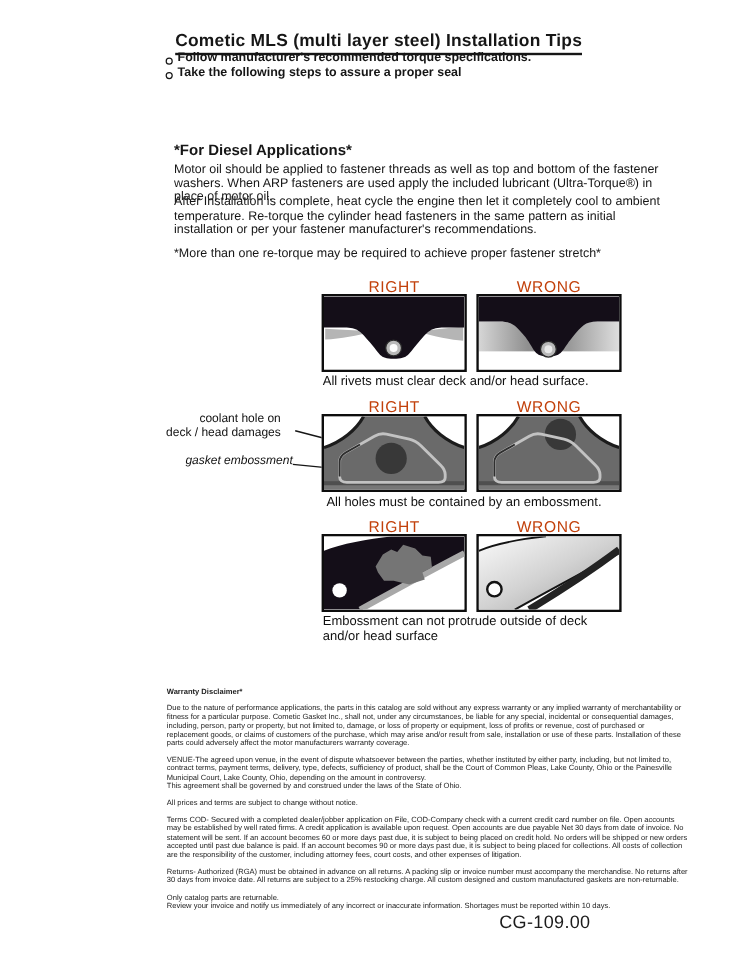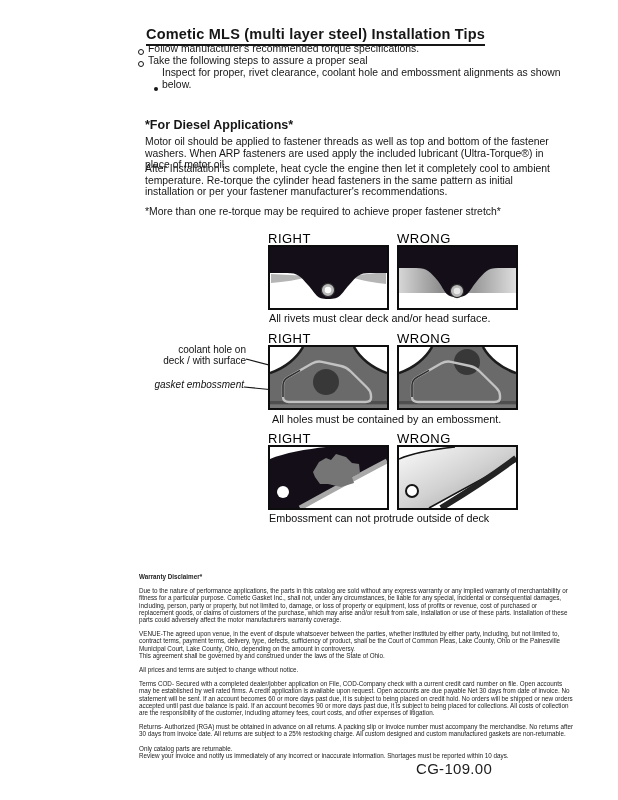--- a/index.html
+++ b/index.html
@@ -8,38 +8,38 @@
     font-family:"Liberation Sans", sans-serif; color:#161616; overflow:hidden;margin-left:32px;
   }
   .abs { position:absolute; }
 
   .title {
     left:114px; top:26px; font-size:14.5px; font-weight:bold;
     border-bottom:2px solid #161616; padding-bottom:2px; letter-spacing:.2px;
   }
 
   .tips { left:106px; top:43px; font-size:10.4px; line-height:12.1px; width:430px; }
-  .b-row { display:flex; align-items:flex-end; }
+  .b-row { display:flex; align-items:center;font-weight:bold; }
   .b-row.sub { padding-left:16px; }
   .marker-o {
     width:4px; height:4px; border:1px solid #161616; border-radius:50%;
     margin:3.5px 4px 0 0; flex:0 0 auto;
   }
   .marker-dot {
     width:4px; height:4px; background:#161616; border-radius:50%;
     margin:3.5px 4px 0 0; flex:0 0 auto;
   }
 
   .diesel-h { left:113px; top:118px; font-size:12.5px; font-weight:bold;text-align:right; }
   .para { left:113px; width:418px; font-size:10.4px; line-height:11.6px; }
   .p1 { top:136px; }
   .p2 { top:163px; }
   .note { top:206px; }
 
-  .dlabel { font-size:13px; letter-spacing:.5px; color:#000000; width:121px; }
+  .dlabel { font-size:13px; letter-spacing:.5px; color:#c2410c; text-align:center; width:121px; }
   .diag { width:117px; height:61px; border:2px solid #0d0d0d; background:#fff; }
   .diag svg { display:block; width:117px; height:61px; }
 
   .caption { font-size:10.8px; color:#101010; }
 
   .fig2-label { font-size:10px; color:#111; text-align:right; line-height:11px; }
 
   .fineprint {
     left:107px; top:573px; width:434px;
     font-size:6.3px; line-height:7.2px; color:#222;
@@ -59,24 +59,20 @@
 
   <div class="abs tips">
     <div class="b-row">
       <span class="marker-o"></span>
       <span>Follow manufacturer's recommended torque specifications.</span>
     </div>
     <div class="b-row">
       <span class="marker-o"></span>
       <span>Take the following steps to assure a proper seal</span>
     </div>
-    <div class="b-row sub">
-      <span class="marker-dot"></span>
-      <span>Inspect for proper, rivet clearance, coolant hole and embossment alignments as shown below.</span>
-    </div>
   </div>
 
   <div class="abs diesel-h">*For Diesel Applications*</div>
   <div class="abs para p1">Motor oil should be applied to fastener threads as well as top and bottom of the fastener washers. When ARP fasteners are used apply the included lubricant (Ultra-Torque®) in place of motor oil.</div>
   <div class="abs para p2">After Installation is complete, heat cycle the engine then let it completely cool to ambient temperature. Re-torque the cylinder head fasteners in the same pattern as initial installation or per your fastener manufacturer's recommendations.</div>
   <div class="abs para note">*More than one re-torque may be required to achieve proper fastener stretch*</div>
 
   <div class="abs dlabel" style="left:236px; top:231px;">RIGHT</div>
   <div class="abs dlabel" style="left:365px; top:231px;">WRONG</div>
 
@@ -108,23 +104,23 @@
       <circle cx="58" cy="44" r="6.6" fill="#b9b9b9" stroke="#2b2b2b" stroke-width="1.1"></circle>
       <circle cx="58" cy="44" r="3.3" fill="#e8e8e8"></circle>
     </svg>
   </div>
 
   <div class="abs caption" style="left:237px; top:312px;">All rivets must clear deck and/or head surface.</div>
 
   <div class="abs dlabel" style="left:236px; top:331px;">RIGHT</div>
   <div class="abs dlabel" style="left:365px; top:331px;">WRONG</div>
 
-  <div class="abs fig2-label" style="left:108px; top:344px; width:106px;">
+  <div class="abs fig2-label" style="left:96px; top:344px; width:106px;">
     <div>coolant hole on</div>
-    <div>deck / with surface</div>
+    <div>deck / head damages</div>
   </div>
   <div class="abs fig2-label" style="left:108px; top:379px; width:104px;font-style:italic;">gasket embossment</div>
 
   <svg class="abs" style="left:205px; top:340px;" width="100" height="60">
     <line x1="9" y1="19" x2="90" y2="40" stroke="#161616" stroke-width="1.2"></line>
     <line x1="7" y1="47" x2="58" y2="52" stroke="#161616" stroke-width="1.2"></line>
   </svg>
 
   <div class="abs diag" style="left:236px; top:345px;">
     <svg viewBox="0 0 117 61">
@@ -184,20 +180,21 @@
       <path d="M56,0 H117 V15 C93,27 60,45 32,61 H0 V12 C14,6 37,2 56,0 Z" fill="url(#bandgrad)"></path>
       <path d="M0,12 C14,6 37,2 56,0" fill="none" stroke="#141414" stroke-width="1.6"></path>
       <path d="M30,61 C59,45 92,27 117,14" fill="none" stroke="#141414" stroke-width="1.6"></path>
       <path d="M42,61 C70,44 97,26 117,11" fill="none" stroke="#232323" stroke-width="6"></path>
       <circle cx="13" cy="44" r="6" fill="#ffffff" stroke="#141414" stroke-width="2"></circle>
     </svg>
   </div>
 
   <div class="abs caption" style="left:237px; top:513px; line-height:11.5px; width:250px;">
     <div>Embossment can not protrude outside of deck</div>
+    <div>and/or head surface</div>
   </div>
 
   <div class="abs fineprint">
     <div class="fp-h">Warranty Disclaimer*</div>
     <p>Due to the nature of performance applications, the parts in this catalog are sold without any express warranty or any implied warranty of merchantability or fitness for a particular purpose.  Cometic Gasket Inc., shall not, under any circumstances, be liable for any special, incidental or consequential damages, including, person, party or property, but not limited to, damage, or loss of property or equipment, loss of profits or revenue, cost of purchased or replacement goods, or claims of customers of the purchase, which may arise and/or result from sale, installation or use of these parts.  Installation of these parts could adversely affect the motor manufacturers warranty coverage.</p>
     <p class="tight">VENUE-The agreed upon venue, in the event of dispute whatsoever between the parties, whether instituted by either party, including, but not limited to, contract terms, payment terms, delivery, type, defects, sufficiency of product, shall be the Court of Common Pleas, Lake County, Ohio or the Painesville Municipal Court, Lake County, Ohio, depending on the amount in controversy.</p>
     <p>This agreement shall be governed by and construed under the laws of the State of Ohio.</p>
     <p>All prices and terms are subject to change without notice.</p>
     <p>Terms COD- Secured with a completed dealer/jobber application on File, COD-Company check with a current credit card number on file.  Open accounts may be established by well rated firms.  A credit application is available upon request.  Open accounts are due payable Net 30 days from date of invoice.  No statement will be sent.  If an account becomes 60 or more days past due, it is subject to being placed on credit hold.  No orders will be shipped or new orders accepted until past due balance is paid.  If an account becomes 90 or more days past due, it is subject to being placed for collections.  All costs of collection are the responsibility of the customer, including attorney fees, court costs, and other expenses of litigation.</p>
     <p>Returns- Authorized (RGA) must be obtained in advance on all returns.  A packing slip or invoice number must accompany the merchandise.  No returns after 30 days from invoice date.  All returns are subject to a 25% restocking charge.  All custom designed and custom manufactured gaskets are non-returnable.</p>

